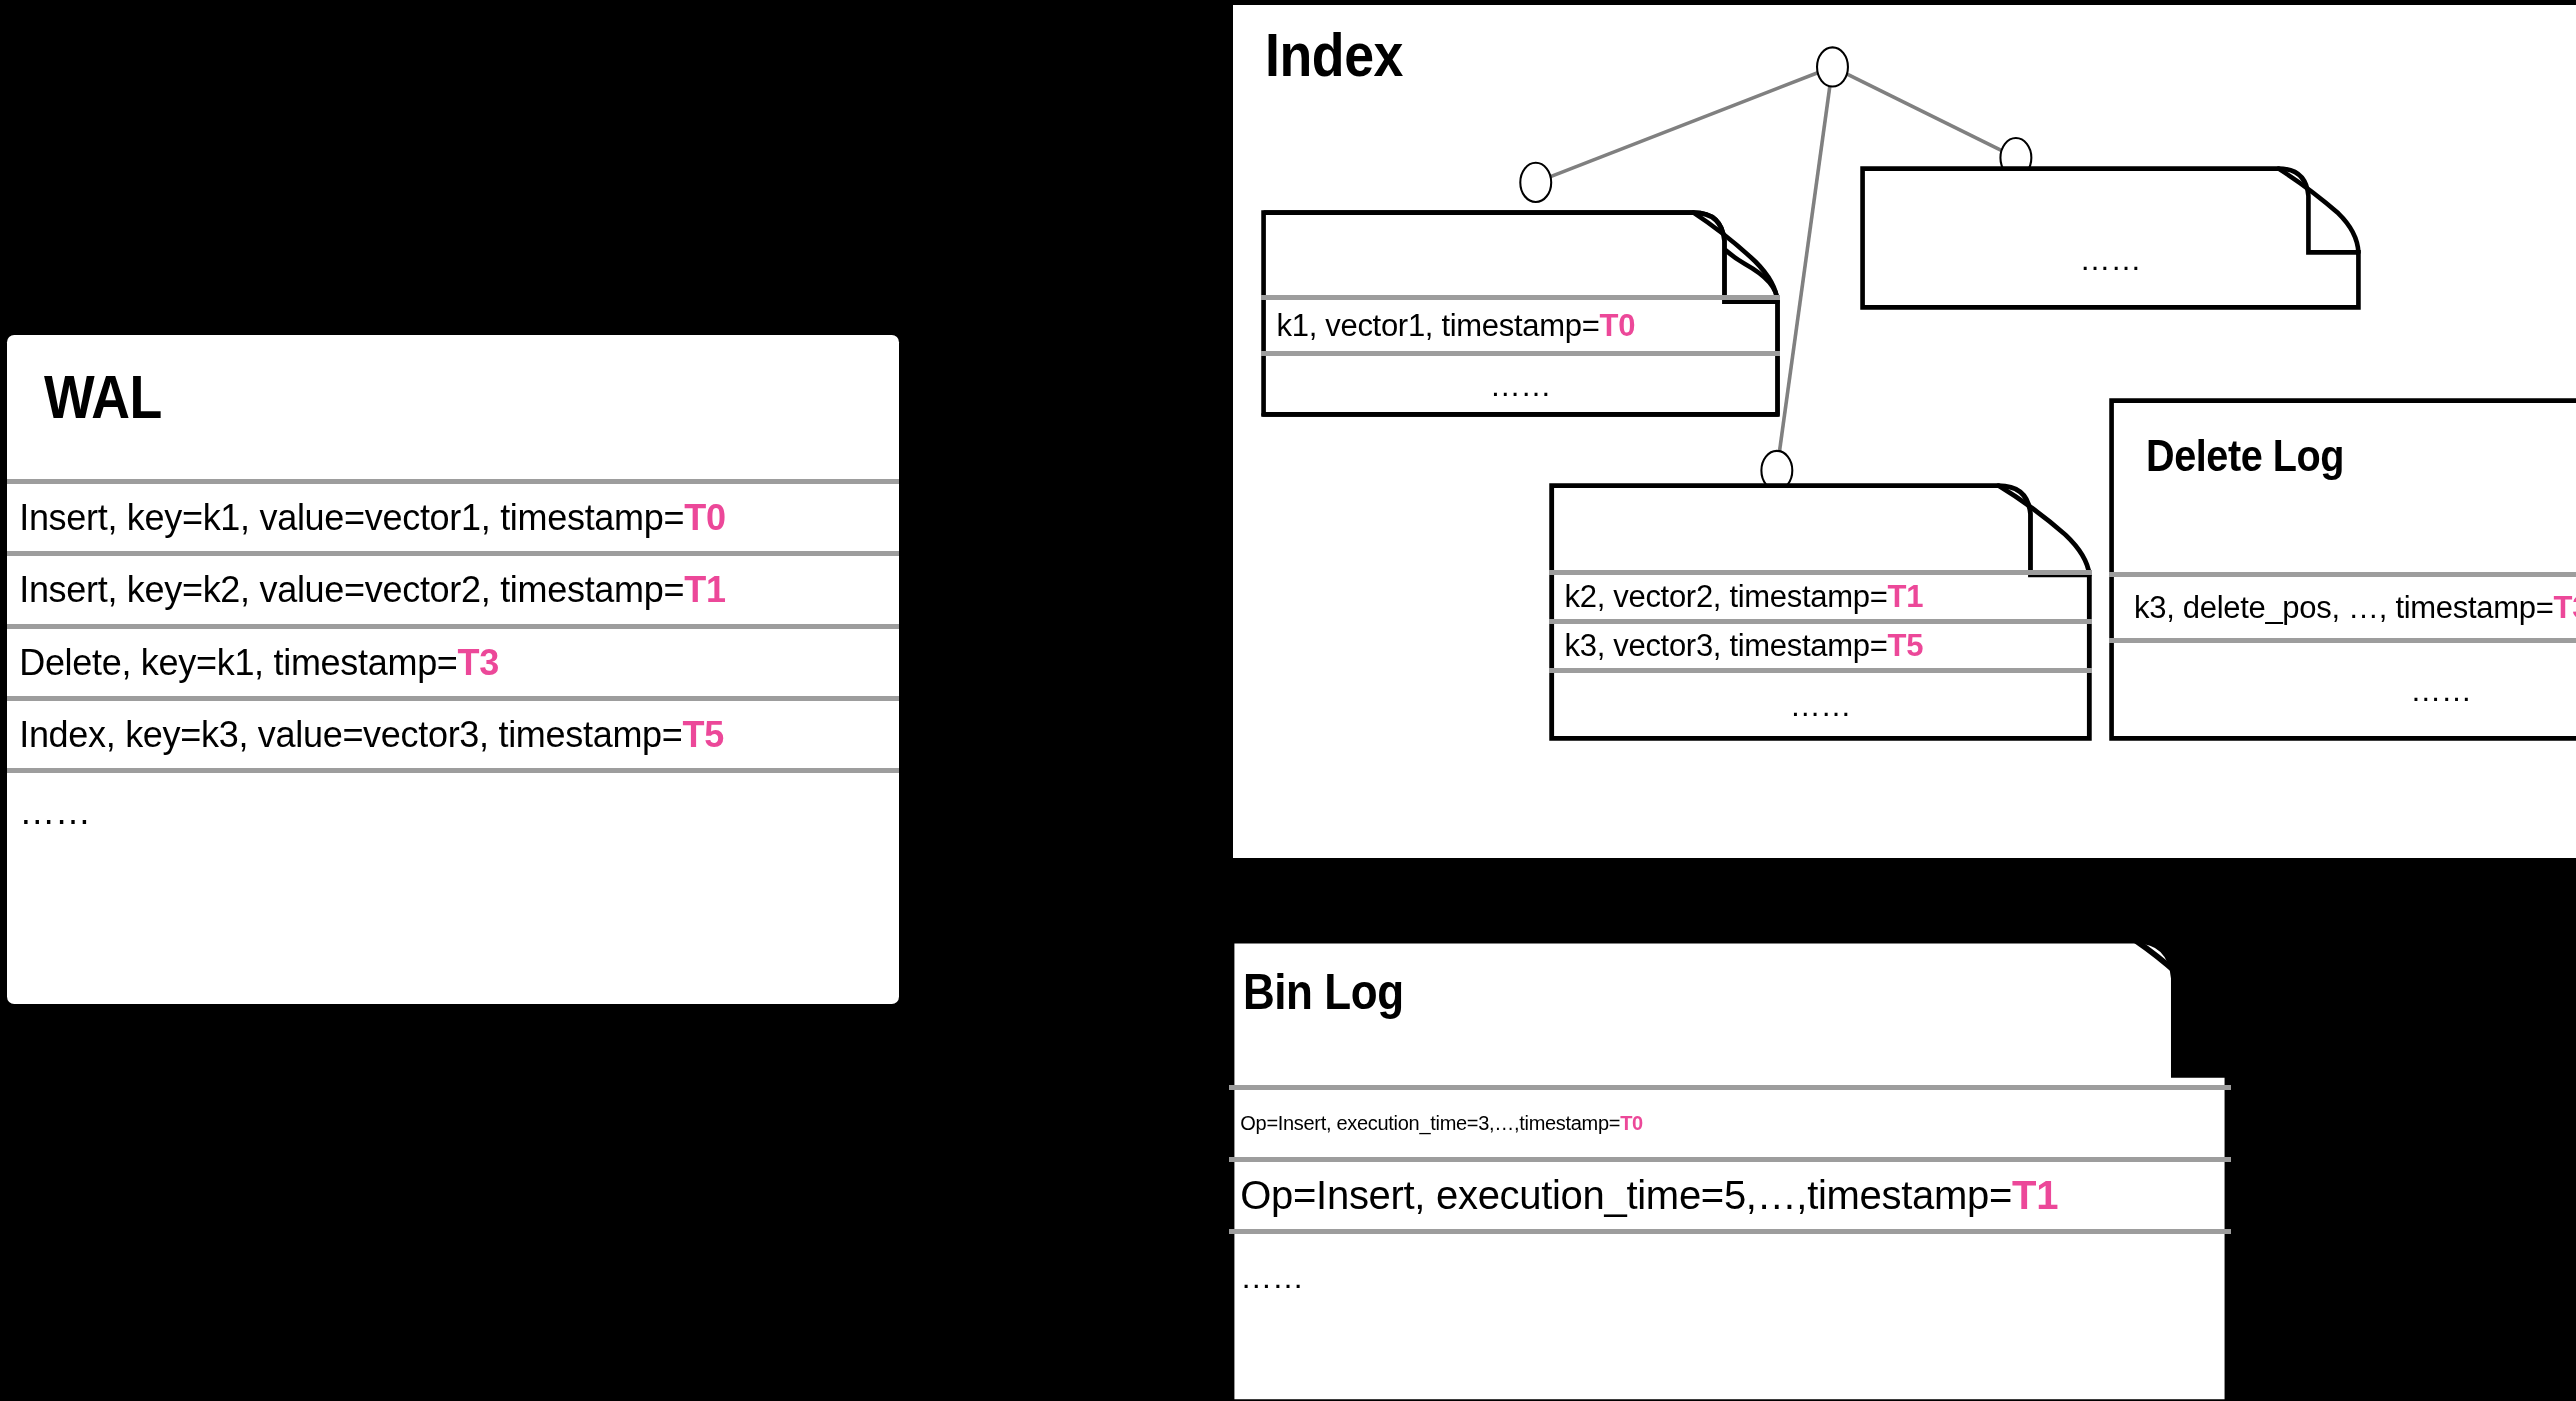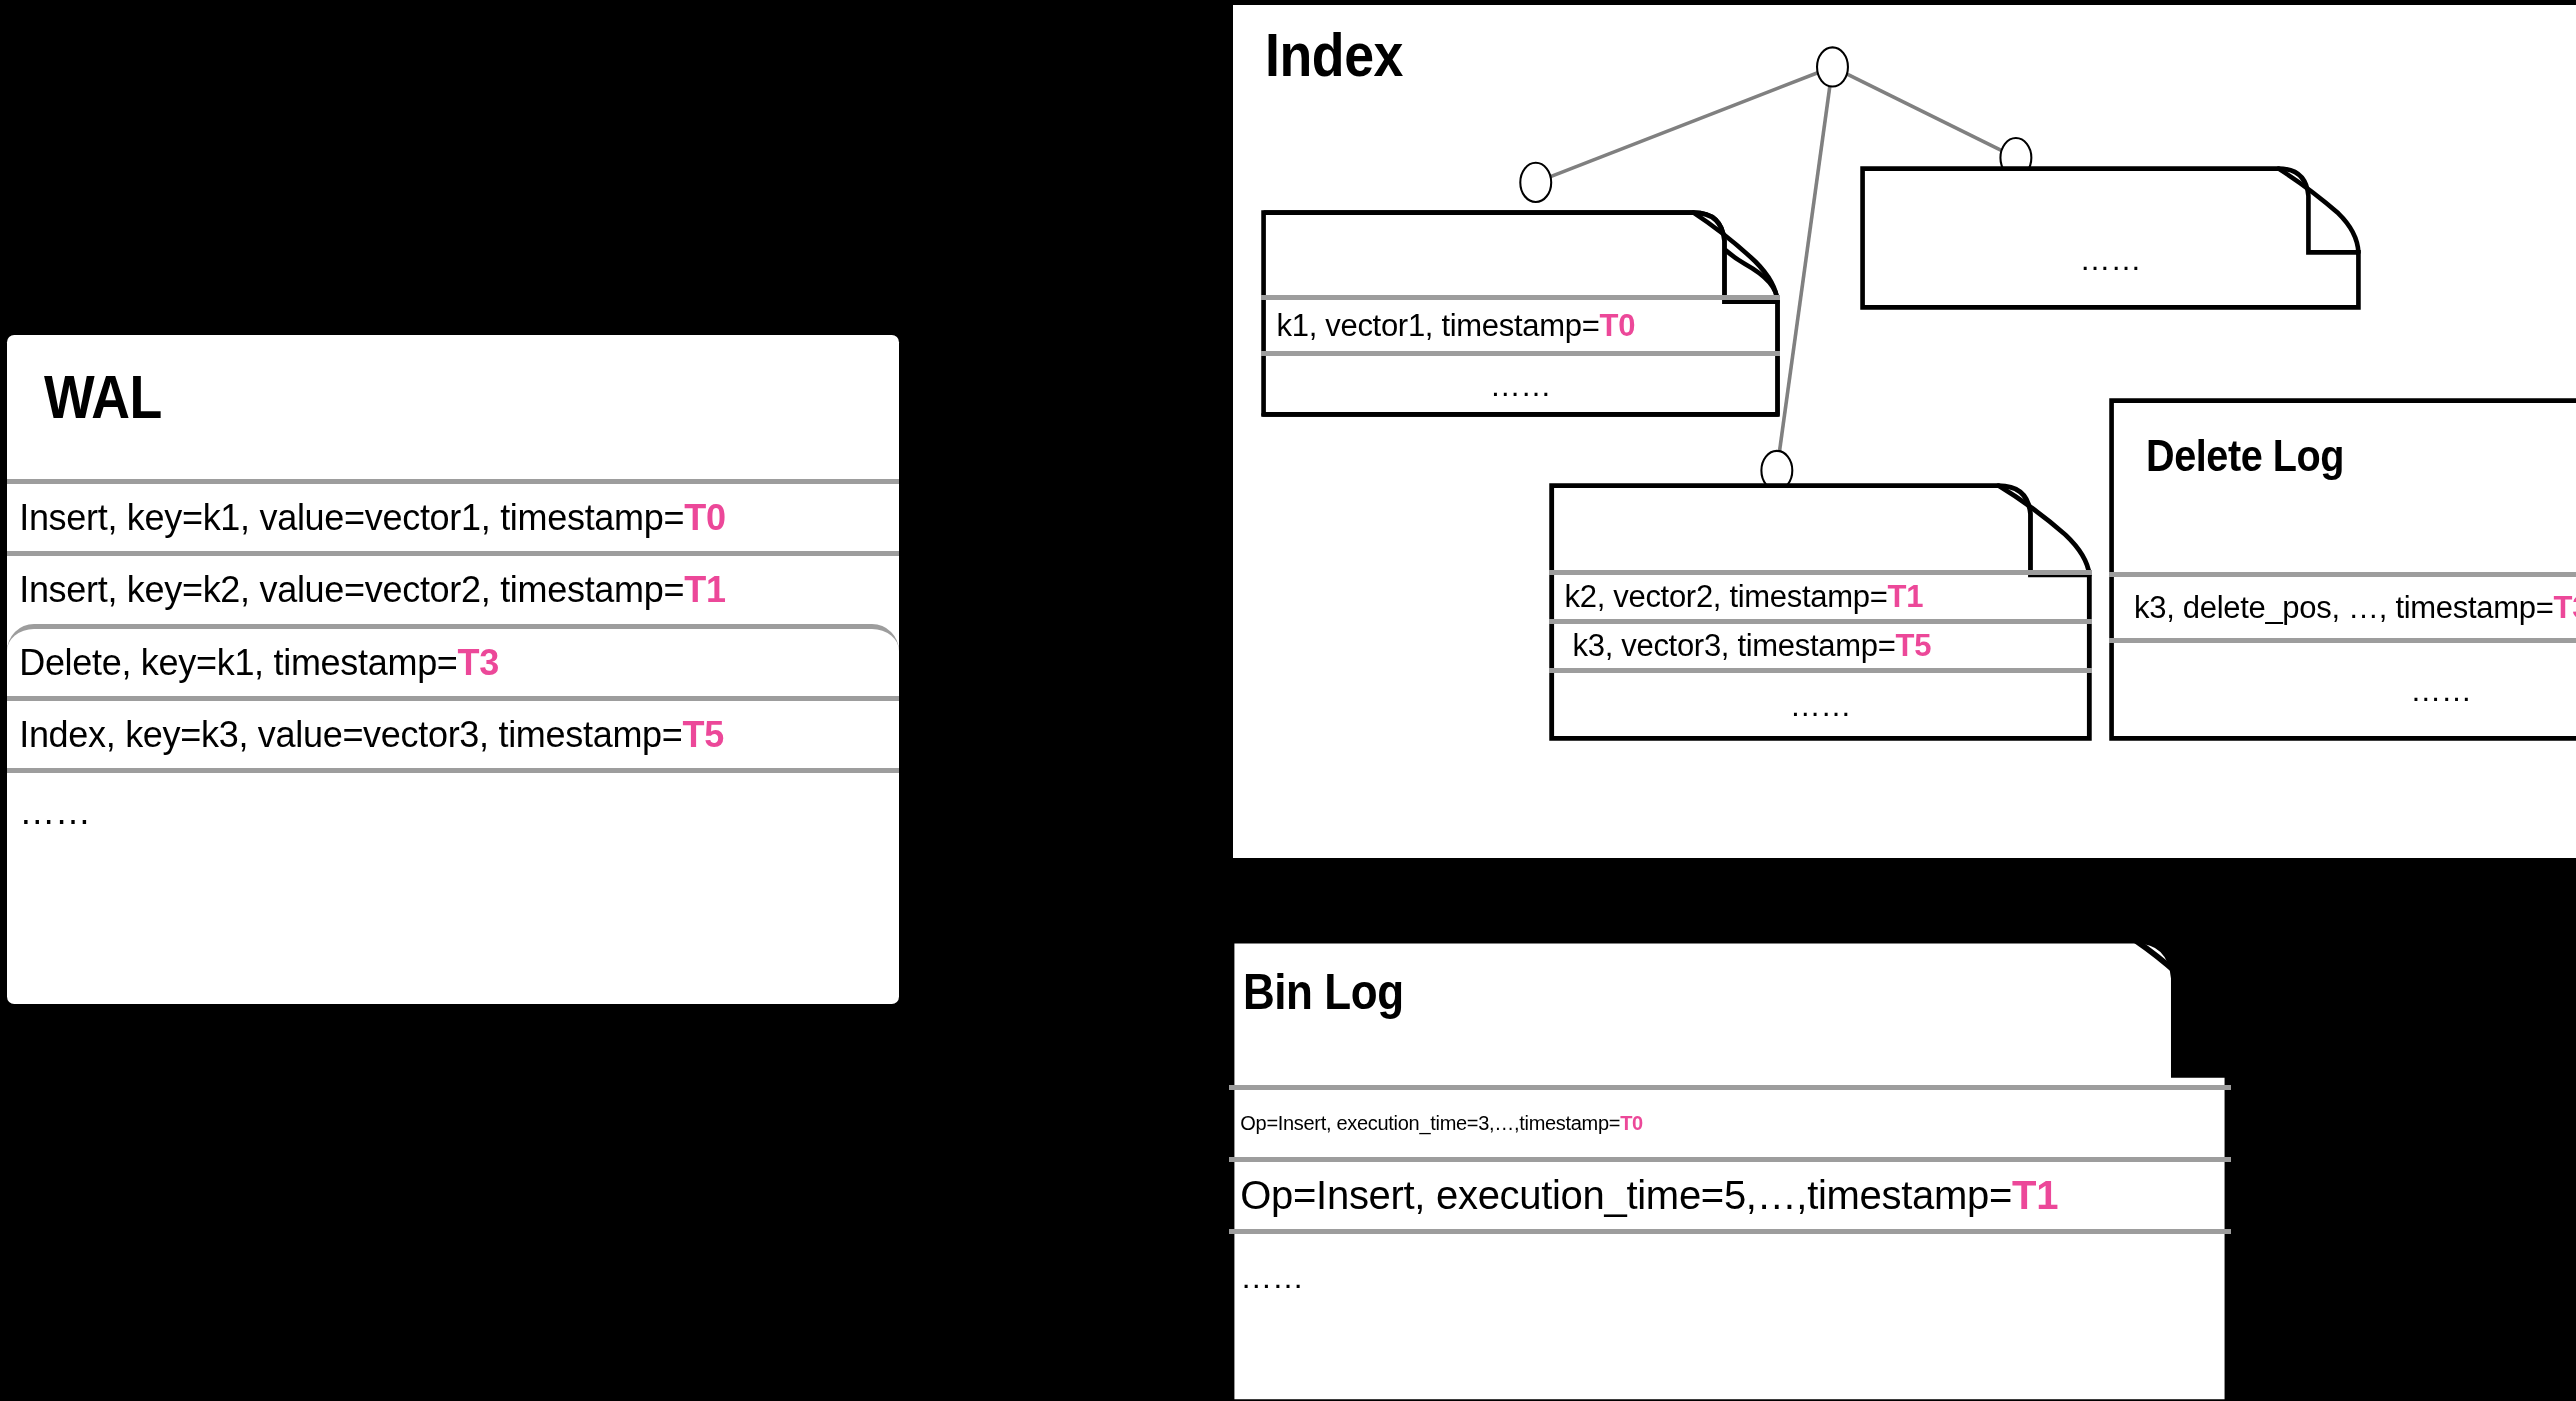--- a/index.html
+++ b/index.html
@@ -148,21 +148,21 @@
 
   <div class="panel" id="wal">
     <div class="panel-title" id="wal-title">WAL</div>
 
     <div class="wal-row" style="top:144px;">
       <span class="rowtext"><span>Insert, key=k1, value=vector1, timestamp=</span><span class="ts">T0</span></span>
     </div>
     <div class="wal-row" style="top:216px;">
       <span class="rowtext"><span>Insert, key=k2, value=vector2, timestamp=</span><span class="ts">T1</span></span>
     </div>
-    <div class="wal-row" style="top:289px;border-radius:27px;">
+    <div class="wal-row" style="top:289px;">
       <span class="rowtext"><span>Delete, key=k1, timestamp=</span><span class="ts">T3</span></span>
     </div>
     <div class="wal-row" style="top:361px;">
       <span class="rowtext"><span>Index, key=k3, value=vector3, timestamp=</span><span class="ts">T5</span></span>
     </div>
     <div class="wal-row" style="top:433px;height:82px;">
       <span class="rowtext">……</span>
     </div>
   </div>
 
@@ -214,21 +214,21 @@
 
   <div class="doc" style="left:1549px; top:483px; width:543px; height:258px;">
     <svg class="docshape" viewBox="0 0 1015 500" preserveAspectRatio="none">
       <path d="M5,5 L840,5 Q895,5 900,60 L900,178 L1010,178 L1010,495 L5,495 Z" fill="#ffffff" stroke="#000000" stroke-width="9" stroke-linejoin="miter"></path>
       <path d="M840,5 Q908,48 965,100 Q1006,140 1010,178" fill="none" stroke="#000000" stroke-width="9" stroke-linecap="round"></path>
     </svg>
     <div class="doc-body">
       <div class="doc-row" style="top:87px;height:49px;">
         <span class="rowtext left"><span>k2, vector2, timestamp=</span><span class="ts">T1</span></span>
       </div>
-      <div class="doc-row" style="top:136px;height:49px;padding-left:8px;">
+      <div class="doc-row" style="top:136px;height:49px;">
         <span class="rowtext left"><span>k3, vector3, timestamp=</span><span class="ts">T5</span></span>
       </div>
       <div class="doc-row" style="top:185px;height:70px;">
         <span class="rowtext center">……</span>
       </div>
     </div>
   </div>
 
   <div class="doc" style="left:2109px; top:398px; width:664px; height:343px;">
     <svg class="docshape" viewBox="0 0 1288 666" preserveAspectRatio="none">

